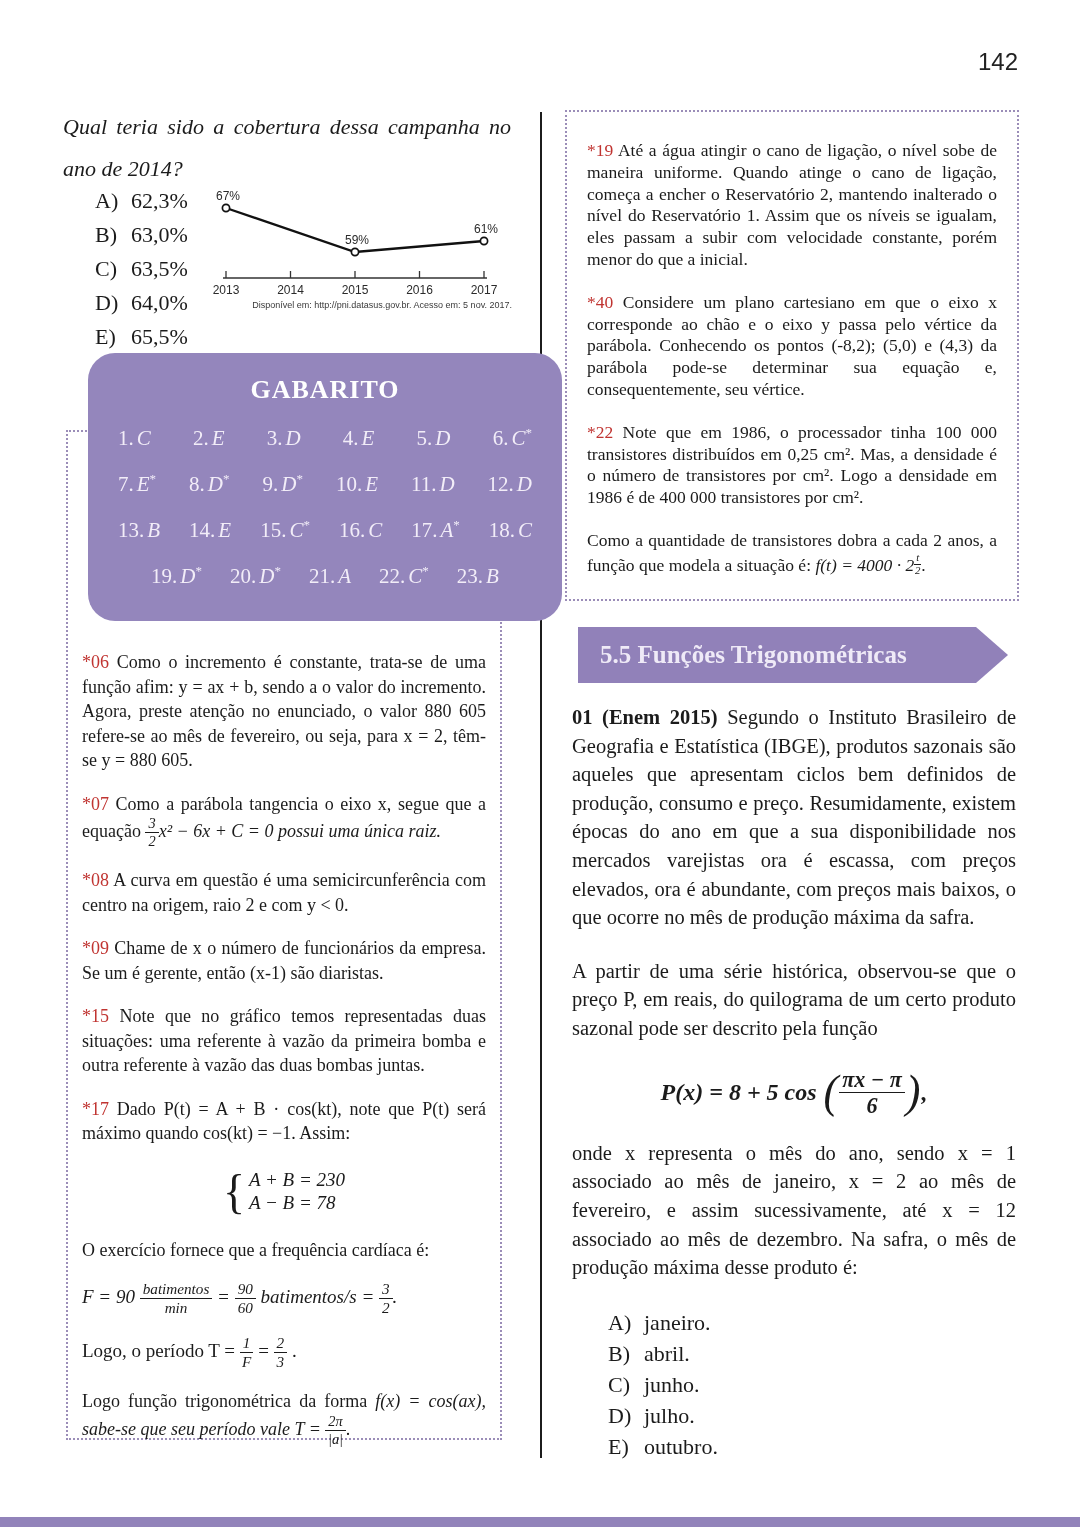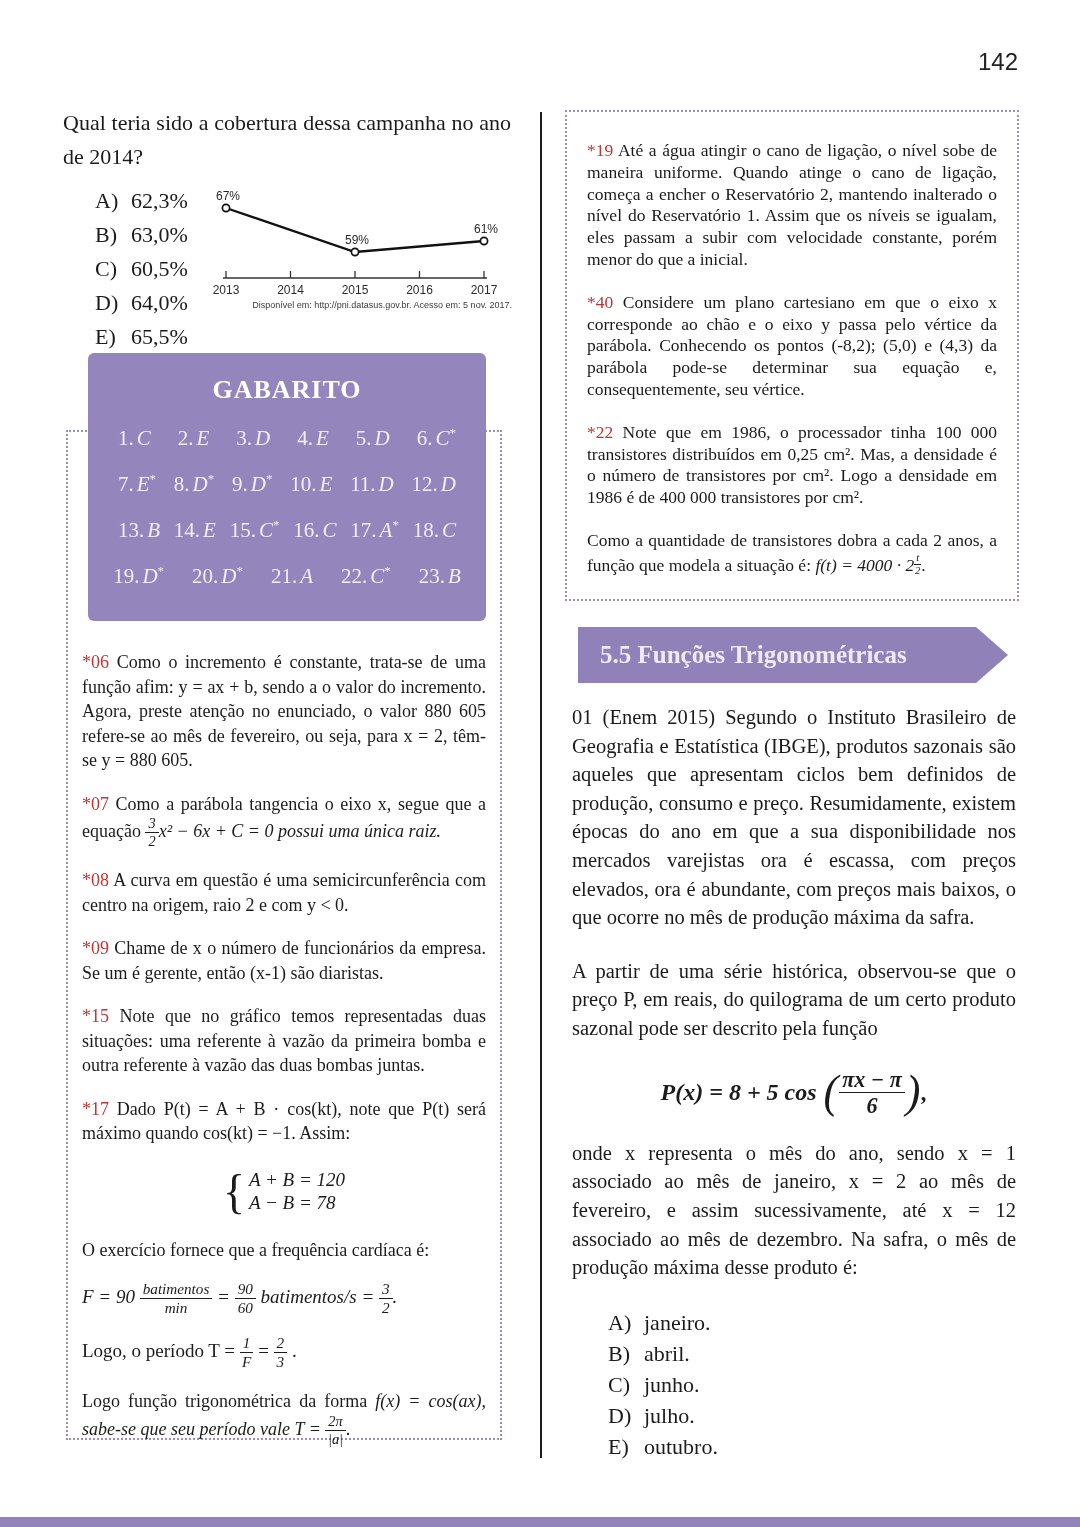--- a/index.html
+++ b/index.html
@@ -2,30 +2,30 @@
 <html><head>
 <meta charset="utf-8">
 <style>
   html,body{margin:0;padding:0;background:#ffffff;}
   #page{position:relative;width:1080px;height:1527px;background:#ffffff;overflow:hidden;
         font-family:"Liberation Serif","DejaVu Serif",serif;color:#1b1b1b;}
   .sans{font-family:"Liberation Sans","DejaVu Sans",sans-serif;}
   
   #page-number{position:absolute;top:48px;right:62px;font-size:24px;color:#222;}
   
-  #question-block{position:absolute;left:63px;top:106px;width:448px;font-size:22px;line-height:34px;text-align:justify;}
+  #question-block{position:absolute;left:63px;top:106px;width:448px;font-size:22px;line-height:42px;text-align:justify;font-style:italic;}
   #options-left{position:absolute;left:95px;top:184px;width:150px;font-size:22px;line-height:34px;}
   .opt-row{white-space:nowrap;}
   .opt-label{display:inline-block;width:36px;}
   
   #chart-wrap{position:absolute;left:205px;top:190px;width:312px;height:130px;}
   #chart-caption{position:absolute;left:210px;top:300px;width:302px;font-size:9px;color:#3a3a3a;text-align:right;
                  font-family:"Liberation Sans","DejaVu Sans",sans-serif;}
   
-  #gabarito{position:absolute;left:88px;top:353px;width:398px;height:268px;background:#9486BC;border-radius:6px;z-index:3;}
+  #gabarito{position:absolute;left:88px;top:353px;width:474px;height:268px;background:#9486BC;border-radius:27px;z-index:3;}
   #gabarito-title{margin-top:22px;text-align:center;font-size:26px;font-weight:bold;color:#ffffff;letter-spacing:1px;}
   .grow{display:flex;justify-content:space-between;padding:0 30px;margin-top:20px;color:#F2EDF8;font-size:21px;}
   .grow.center{justify-content:center;gap:28px;}
   .gcell span{margin-right:3px;}
   .gcell i{font-style:italic;}
   .gcell sup{font-size:13px;}
   
   .dashed-box{border:2px dotted #9B8DB8;position:absolute;background:transparent;}
   #left-notes-box{left:66px;top:430px;width:432px;height:1006px;z-index:1;}
   #left-notes-inner{padding:218px 14px 0 14px;}
@@ -50,39 +50,39 @@
   #divider{position:absolute;left:540px;top:112px;width:2px;height:1346px;background:#1c1c1c;}
   #footer-bar{position:absolute;left:0;top:1517px;width:1080px;height:10px;background:#9283BA;}
   
   #section-banner{position:absolute;left:578px;top:627px;width:430px;height:56px;background:#9181B9;
     clip-path:polygon(0 0,calc(100% - 32px) 0,100% 50%,calc(100% - 32px) 100%,0 100%);
     display:flex;align-items:center;}
   #section-banner span{color:#EFEAF7;font-size:25px;font-weight:bold;padding-left:22px;}
   
   #q01-flow{position:absolute;left:572px;top:703px;width:444px;font-size:20.5px;line-height:28.6px;}
   .para{text-align:justify;margin:0 0 25px 0;}
-  .lead{font-weight:normal;}
+  .lead{font-weight:bold;}
   #px-equation{display:flex;justify-content:center;align-items:center;margin:2px 0 22px 0;
                font-size:24px;font-weight:bold;font-style:italic;}
   .bigparen{font-size:44px;font-weight:normal;transform:scaleY(1.05);display:inline-block;margin:0 1px;}
   #options-right{margin-left:36px;font-size:22px;line-height:31px;}
 </style>
 </head>
 <body>
 
 <div id="page">
 
   <div id="page-number" class="sans">142</div>
 
   <div id="question-block">Qual teria sido a cobertura dessa campanha no ano de 2014?</div>
 
   <div id="options-left">
     <div class="opt-row"><span class="opt-label">A)</span><span>62,3%</span></div>
     <div class="opt-row"><span class="opt-label">B)</span><span>63,0%</span></div>
-    <div class="opt-row"><span class="opt-label">C)</span><span>60,5%</span></div>
+    <div class="opt-row"><span class="opt-label">C)</span><span>63,5%</span></div>
     <div class="opt-row"><span class="opt-label">D)</span><span>64,0%</span></div>
     <div class="opt-row"><span class="opt-label">E)</span><span>65,5%</span></div>
   </div>
 
   <div id="chart-wrap">
     <svg width="312" height="130" viewBox="0 0 312 130" xmlns="http://www.w3.org/2000/svg">
         <line x1="18" y1="88" x2="282" y2="88" stroke="#333" stroke-width="1.3"></line>
         <line x1="21" y1="81" x2="21" y2="88" stroke="#333" stroke-width="1.3"></line>
         <text x="21" y="104" text-anchor="middle" font-size="12" font-family="Liberation Sans, DejaVu Sans, sans-serif" fill="#2b2b2b">2013</text>
         <line x1="85.5" y1="81" x2="85.5" y2="88" stroke="#333" stroke-width="1.3"></line>
@@ -147,21 +147,21 @@
             <span class="fd">2</span>
           </span><span class="math">x² − 6x + C = 0 possui uma única raiz.</span></p>
       <p class="note"><span class="nid">*08</span> <span>A curva em questão é uma semicircunferência com centro na origem, raio 2 e com y &lt; 0.</span></p>
       <p class="note"><span class="nid">*09</span> <span>Chame de x o número de funcionários da empresa. Se um é gerente, então (x-1) são diaristas.</span></p>
       <p class="note"><span class="nid">*15</span> <span>Note que no gráfico temos representadas duas situações: uma referente à vazão da primeira bomba e outra referente à vazão das duas bombas juntas.</span></p>
       <p class="note"><span class="nid">*17</span> <span>Dado P(t) = A + B · cos(kt), note que P(t) será máximo quando cos(kt) = −1. Assim:</span></p>
 
       <div class="eq-system">
         <span class="brace">{</span>
         <span class="sys-lines">
-          <span>A + B = 120</span>
+          <span>A + B = 230</span>
           <span>A − B = 78</span>
         </span>
       </div>
 
       <p class="note">O exercício fornece que a frequência cardíaca é:</p>
 
       <div class="eq-line math">
         <span>F =  90</span>
         <span class="frac">
             <span class="fn">batimentos</span>

